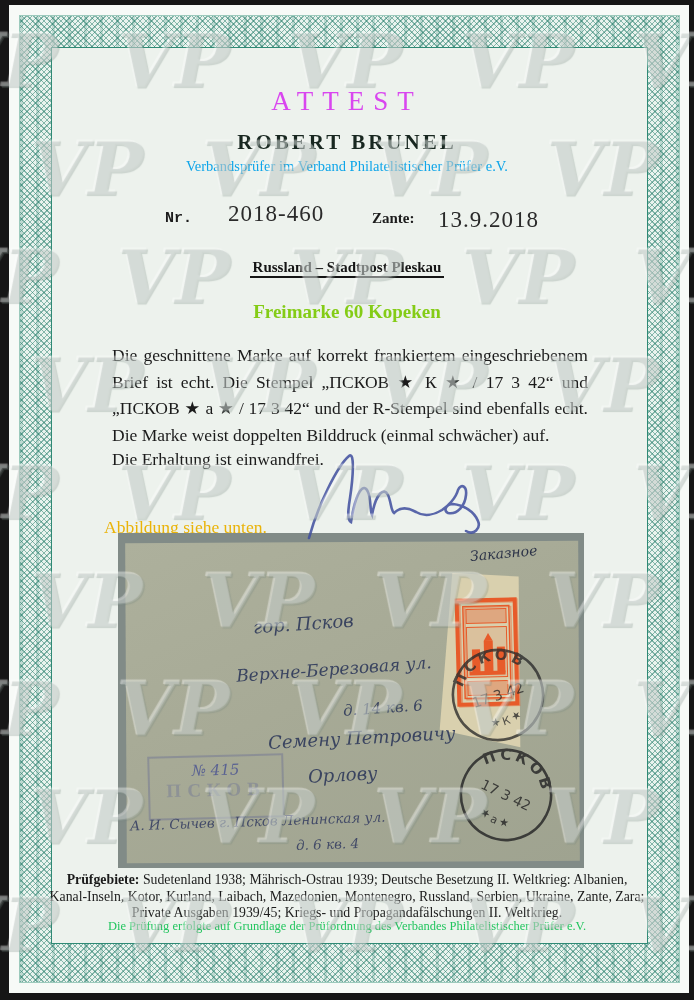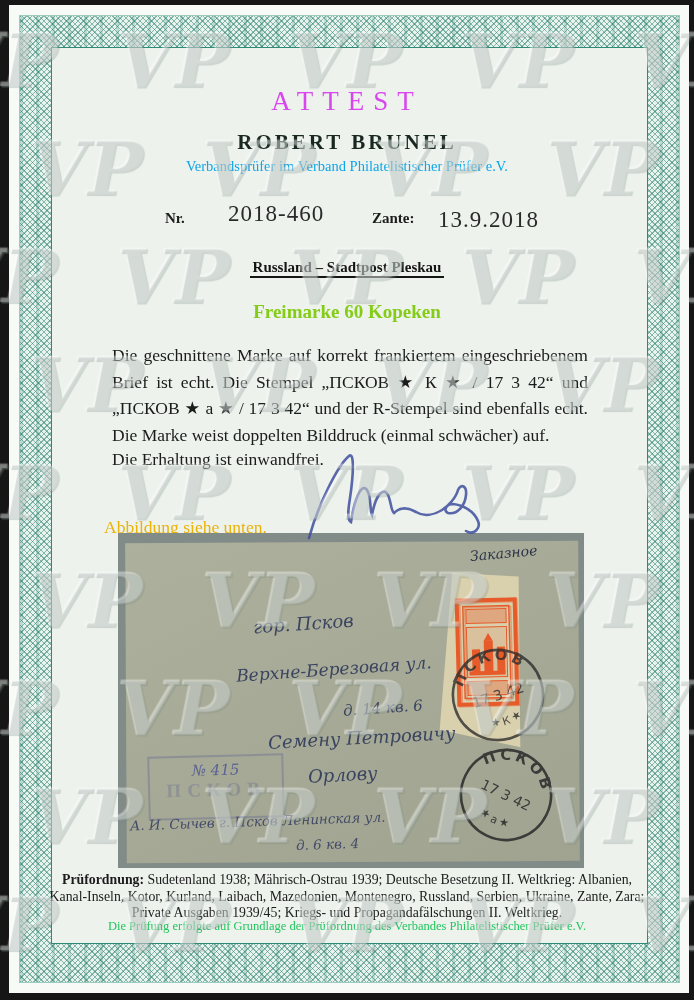--- a/index.html
+++ b/index.html
@@ -83,21 +83,21 @@
   <div class="paper"></div>
   <div class="guilloche"></div>
   <div class="interior"></div>
 
   <div class="layer">
 
     <div class="abs ctr attest">ATTEST</div>
     <div class="abs ctr examiner">ROBERT BRUNEL</div>
     <div class="abs ctr role">Verbandsprüfer im Verband Philatelistischer Prüfer e.V.</div>
 
-    <span class="abs lbl" style="top:210px;left:165px;">Nr.</span>
+    <span class="abs lbl" style="top:210px;left:165px;font-family:Liberation Mono, monospace;">Nr.</span>
     <span class="abs val" style="top:201px;left:228px;">2018-460</span>
     <span class="abs lbl" style="top:210px;left:372px;">Zante:</span>
     <span class="abs val" style="top:207px;left:438px;text-align:center;">13.9.2018</span>
 
     <div class="abs ctr title"><span>Russland – Stadtpost Pleskau</span></div>
     <div class="abs ctr sub1">Freimarke 60 Kopeken</div>
 
     <div class="abs para">Die geschnittene Marke auf korrekt frankiertem eingeschriebenem Brief ist echt. Die Stempel „ПСКОВ ★ К ★ / 17 3 42“ und „ПСКОВ ★ а ★ / 17 3 42“ und der R-Stempel sind ebenfalls echt. Die Marke weist doppelten Bilddruck (einmal schwächer) auf.</div>
     <div class="abs line1">Die Erhaltung ist einwandfrei.</div>
     <div class="abs line3">Abbildung siehe unten.</div>
@@ -177,21 +177,21 @@
       <span class="abs hw env-a1">гор. Псков</span>
       <span class="abs hw env-a2">Верхне-Березовая ул.</span>
       <span class="abs hw env-a3">д. 14 кв. 6</span>
       <span class="abs hw env-a4">Семену Петровичу</span>
       <span class="abs hw env-a5">Орлову</span>
       <span class="abs hw env-s1">А. И. Сычев г. Псков Ленинская ул.</span>
       <span class="abs hw env-s2">д. 6 кв. 4</span>
     </div>
 
     <div class="abs foot">
-      <b>Prüfordnung:</b>
+      <b>Prüfgebiete:</b>
       <span>Sudetenland 1938; Mährisch-Ostrau 1939; Deutsche Besetzung II. Weltkrieg: Albanien, Kanal-Inseln, Kotor, Kurland, Laibach, Mazedonien, Montenegro, Russland, Serbien, Ukraine, Zante, Zara; Private Ausgaben 1939/45; Kriegs- und Propagandafälschungen II. Weltkrieg.</span>
     </div>
     <div class="abs ctr footnote">Die Prüfung erfolgte auf Grundlage der Prüfordnung des Verbandes Philatelistischer Prüfer e.V.</div>
   </div>
 
   <div id="watermark-layer">
       <span style="top: 18px; left: -55px;">VP</span>
       <span style="top: 18px; left: 117px;">VP</span>
       <span style="top: 18px; left: 289px;">VP</span>
       <span style="top: 18px; left: 461px;">VP</span>

